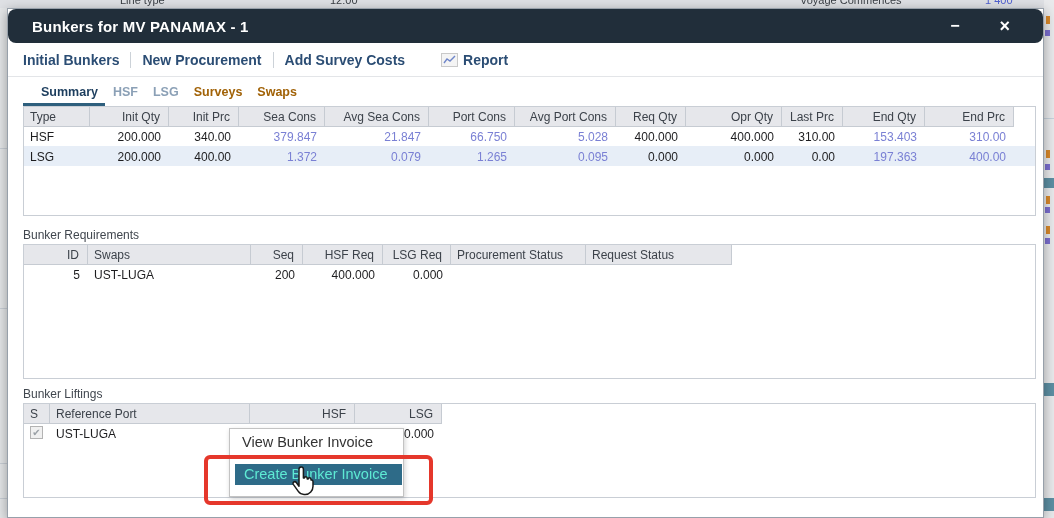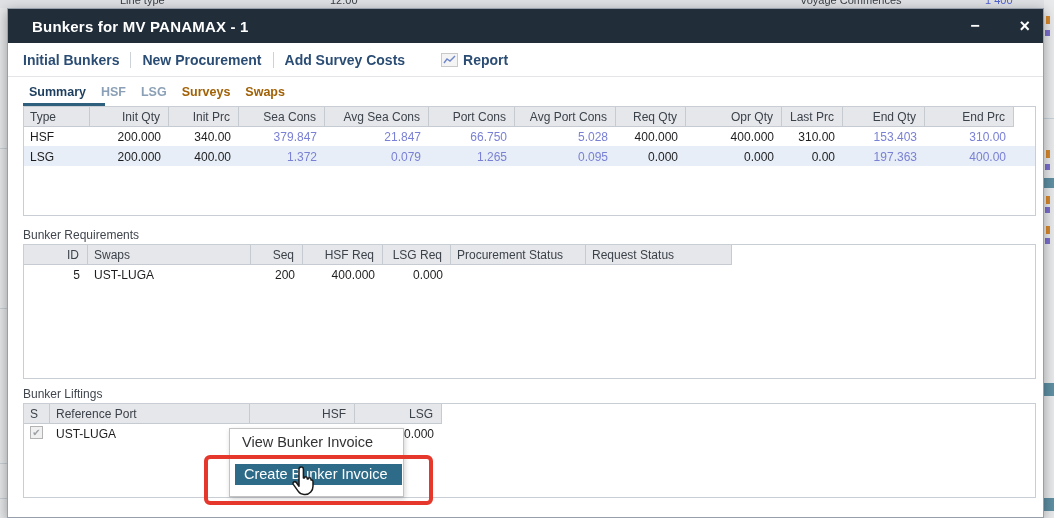--- a/index.html
+++ b/index.html
@@ -18,35 +18,35 @@
   .sliver-r i{position:absolute;display:block;}
   .fr-or{width:4px;height:8px;left:2px;background:#d9892b;}
   .fr-pu{width:5px;height:6px;left:1px;background:#7b6fd0;}
   .fr-te{width:10px;height:13px;left:0;background:#5d8fa3;}
   .fr-ln{width:10px;height:1px;left:0;background:#c7d2dc;}
 
   
   .modal{position:absolute;left:7px;top:8px;width:1037px;height:510px;background:#fff;
          border:1px solid #97a0aa;box-sizing:border-box;box-shadow:0 3px 12px rgba(0,0,0,.35);}
   .titlebar{height:34px;background:#212e3a;display:flex;align-items:center;
-            padding:0 11px 0 24px;box-sizing:border-box;}
+            padding:0 31px 0 24px;box-sizing:border-box;border-radius:8px;}
   .title{color:#fff;font-size:15px;font-weight:bold;letter-spacing:.2px;}
   .win-controls{margin-left:auto;display:flex;align-items:center;gap:40px;padding-right:2px;}
   .win-btn{color:#fff;font-weight:bold;cursor:default;line-height:1;}
   .btn-min{font-size:16px;}
   .btn-close{font-size:18px;}
 
   .toolbar{height:34px;display:flex;align-items:center;padding-left:15px;
            border-bottom:1px solid #e3e5e8;box-sizing:border-box;}
   .tb-item{font-size:14px;font-weight:bold;color:#2b4d74;white-space:nowrap;}
   .tb-div{width:1px;height:16px;background:#ccd2d8;margin:0 11px;}
   .tb-report{display:flex;align-items:center;margin-left:36px;gap:5px;}
   .rep-ico{width:15px;height:12px;border:1px solid #c9c9c9;background:#f4f4f4;display:block;}
 
-  .tabs{position:relative;height:29px;display:flex;align-items:center;padding-left:21px;gap:15px;text-align:right;}
+  .tabs{position:relative;height:29px;display:flex;align-items:center;padding-left:33px;gap:15px;text-align:right;}
   .tab{font-size:12.5px;font-weight:bold;}
   .tab-active{color:#1d3e5e;}
   .tab-blue{color:#8ba0b6;}
   .tab-gray{color:#a16207;}
   .tab-underline{position:absolute;left:15px;bottom:0;width:82px;height:3px;background:#2e5f7d;}
 
   
   .grid{position:absolute;left:15px;width:1013px;border:1px solid #c9ced5;background:#fff;box-sizing:border-box;overflow:hidden;}
   .grid1{top:97px;height:110px;}
   .grid2{top:235px;height:135px;}
@@ -75,21 +75,21 @@
 
   .checkbox{width:13px;height:13px;border:1px solid #b3b3b3;background:#f0f0f0;
             margin:3px 0 0 6px;font-size:10px;line-height:12px;text-align:center;color:#9aa0a6;
             box-sizing:border-box;}
 
   
   .ctx-menu{position:absolute;left:229px;top:428px;width:175px;height:69px;background:#fff;
             border:1px solid #c3c3c3;box-shadow:1px 2px 5px rgba(0,0,0,.18);z-index:5;box-sizing:border-box;}
   .ctx-item1{height:27px;font-size:14.5px;color:#333;padding:5px 0 0 12px;box-sizing:border-box;}
   .ctx-sep{border-top:1px solid #d6d6d6;}
-  .ctx-item2{margin:7px 1px 0 5px;background:#2e6b88;color:#ffffff;font-size:14.5px;
+  .ctx-item2{margin:7px 1px 0 5px;background:#2e6b88;color:#5eead4;font-size:14.5px;
              padding:2px 0 3px 9px;}
   .annotation{position:absolute;left:204px;top:455px;width:229px;height:50px;
               border:4px solid #e5372b;border-radius:6px;z-index:6;box-sizing:border-box;pointer-events:none;}
   .cursor{position:absolute;left:291px;top:466px;z-index:7;pointer-events:none;}
 </style>
 </head>
 <body>
 
 <div class="page">
 

